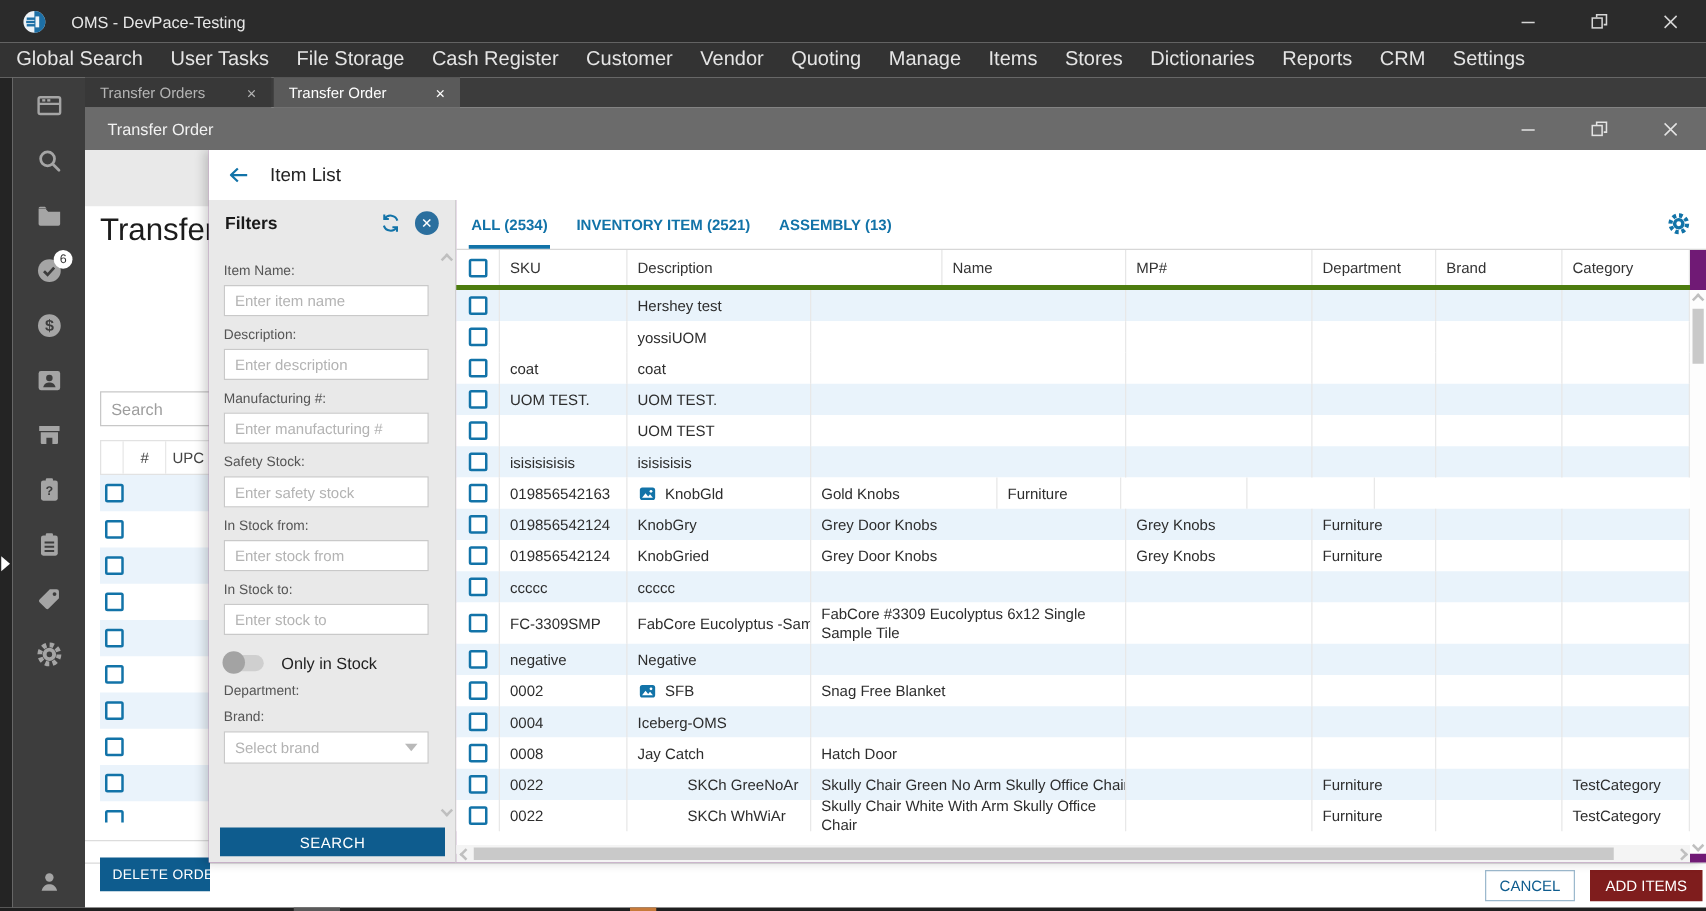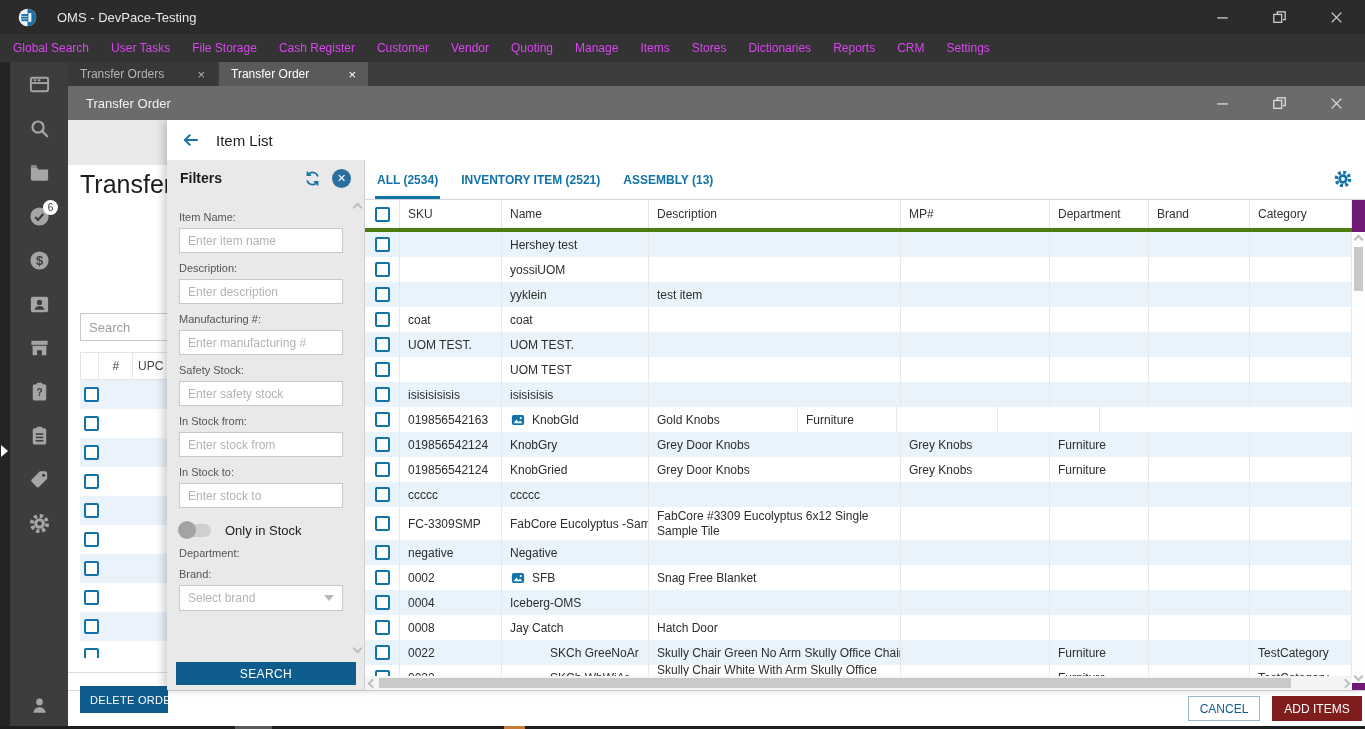--- a/index.html
+++ b/index.html
@@ -10,21 +10,21 @@
 
   
   .titlebar { position:absolute; left:0; top:0; right:0; height:34px; background:#2b2b2b;
               display:flex; align-items:center; z-index:30; }
   .logo { margin-left:17px; width:21px; height:21px; }
   .title-text { margin-left:19px; font-size:13px; color:#e8e8e8; }
   .win-controls { position:absolute; right:0; top:0; height:100%; display:flex; }
   .win-btn { width:57px; height:100%; display:flex; align-items:center; justify-content:center; color:#d6d6d6; }
   .menubar { position:absolute; left:0; top:34px; right:0; height:28px; background:#333333;
              display:flex; align-items:center; padding-left:2px; z-index:30; }
-  .menu-item { color:#d946ef; font-size:12px; padding:6px 11px; white-space:nowrap; }
+  .menu-item { color:#e5e5e5; font-size:16px; padding:6px 11px; white-space:nowrap; }
 
   
   .side-strip { position:absolute; left:0; top:62px; width:10px; bottom:3px; background:#242424; z-index:25; }
   .side-expander { position:absolute; left:1px; top:383px; width:0; height:0;
                    border-left:7px solid #fff; border-top:6px solid transparent; border-bottom:6px solid transparent; }
   .sidebar { position:absolute; left:10px; top:62px; width:58px; bottom:3px; background:#3d3d3d; z-index:25; }
   .side-btn { position:absolute; left:0; width:58px; height:34px; display:flex; align-items:center;
               justify-content:center; color:#a5a5a5; }
   .side-btn svg { width:23px; height:23px; }
   .side-badge { position:absolute; top:1px; right:10px; width:15px; height:15px; border-radius:50%;
@@ -480,22 +480,22 @@
       <svg class="grid-gear icon">
         <use href="#i-gear"></use>
       </svg>
   </div>
 
   <div class="il-thead" id="il-thead">
       <div class="th th-cb" style="width: 35px;">
         <span class="cb"></span>
       </div>
       <div class="th" style="width: 102px;">SKU</div>
+      <div class="th" style="width: 252px;">Description</div>
       <div class="th" style="width: 147px;">Name</div>
-      <div class="th" style="width: 252px;">Description</div>
       <div class="th" style="width: 149px;">MP#</div>
       <div class="th" style="width: 99px;">Department</div>
       <div class="th" style="width: 101px;">Brand</div>
       <div class="th" style="width: 102px;">Category</div>
     </div>
   <div class="il-tbody" id="il-tbody">
       <div class="trow alt">
         <div class="td td-cb" style="width: 35px;">
           <span class="cb"></span>
         </div>
@@ -511,34 +511,20 @@
       </div>
       <div class="trow">
         <div class="td td-cb" style="width: 35px;">
           <span class="cb"></span>
         </div>
         <div class="td" style="width: 102px;"></div>
         <div class="td" style="width: 147px;">
           <span>yossiUOM</span>
         </div>
         <div class="td" style="width: 252px;"></div>
-        <div class="td" style="width: 149px;"></div>
-        <div class="td" style="width: 99px;"></div>
-        <div class="td" style="width: 101px;"></div>
-        <div class="td" style="width: 102px;"></div>
-      </div>
-      <div class="trow alt">
-        <div class="td td-cb" style="width: 35px;">
-          <span class="cb"></span>
-        </div>
-        <div class="td" style="width: 102px;"></div>
-        <div class="td" style="width: 147px;">
-          <span>yyklein</span>
-        </div>
-        <div class="td" style="width: 252px;">test item</div>
         <div class="td" style="width: 149px;"></div>
         <div class="td" style="width: 99px;"></div>
         <div class="td" style="width: 101px;"></div>
         <div class="td" style="width: 102px;"></div>
       </div>
       <div class="trow">
         <div class="td td-cb" style="width: 35px;">
           <span class="cb"></span>
         </div>
         <div class="td" style="width: 102px;">coat</div>

